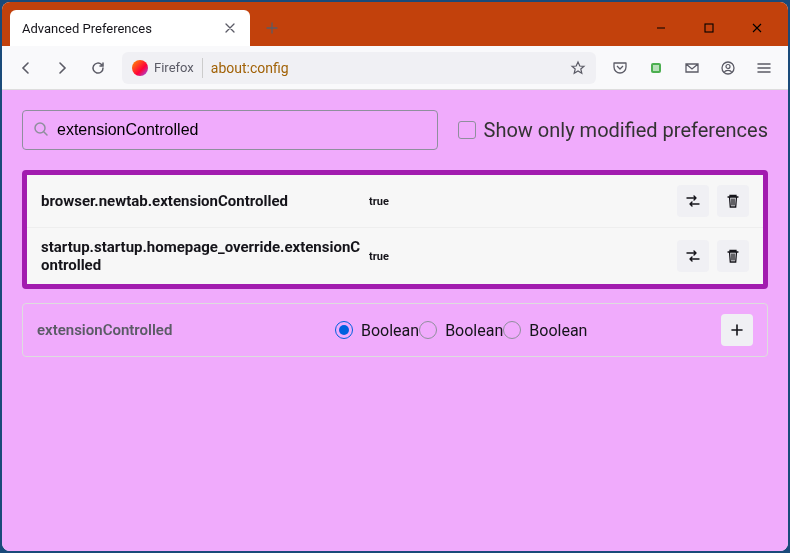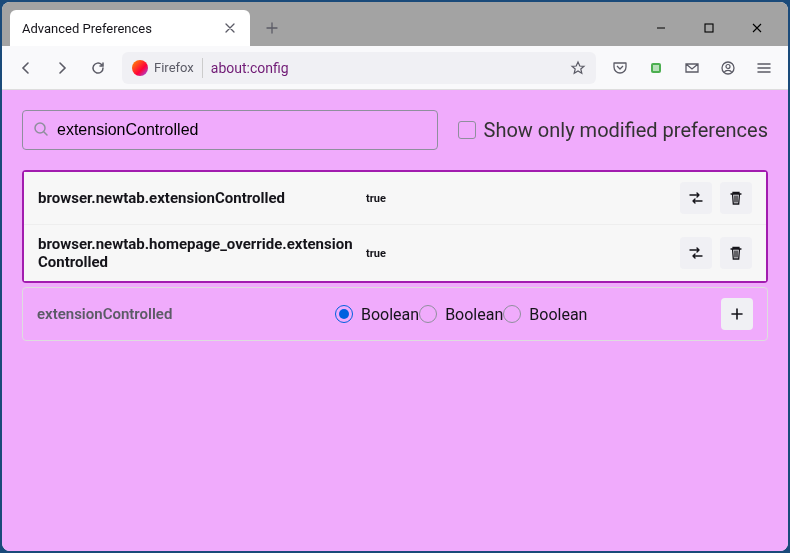--- a/index.html
+++ b/index.html
@@ -16,21 +16,21 @@
   width: 100%;
   height: 100%;
   background: #f9f9fb;
   border-radius: 8px;
   overflow: hidden;
   display: flex;
   flex-direction: column;
 }
 .tab-bar {
   height: 44px;
-  background: #a3a3a3;
+  background: #c2410c;
   display: flex;
   align-items: center;
   padding: 8px 8px 0 8px;
   position: relative;
 }
 .tab {
   height: 36px;
   width: 240px;
   background: #fff;
   border-radius: 6px 6px 0 0;
@@ -94,21 +94,21 @@
 }
 .addr-identity {
   display: flex; align-items: center;
   gap: 6px;
   padding: 2px 8px 2px 2px;
   border-right: 1px solid #ccc;
 }
 .addr-text {
   flex: 1;
   font-size: 14px;
-  color: #701a75;
+  color: #a16207;
 }
 .addr-star {
   width: 20px; height: 20px;
   display: flex; align-items: center; justify-content: center;
 }
 .tb-icon {
   width: 32px; height: 32px;
   display: flex; align-items: center; justify-content: center;
   cursor: pointer;
 }
@@ -144,23 +144,23 @@
   gap: 8px;
   font-size: 20px;
   color: #333;
 }
 .checkbox {
   width: 18px; height: 18px;
   border: 1.5px solid #8f8f9d;
   border-radius: 3px;
 }
 .pref-list {
-  border: 2px solid #a21caf;
-  border-radius: 4px;
-  margin-bottom: 4px;
+  border: 5px solid #a21caf;
+  border-radius: 4px;
+  margin-bottom: 14px;
 }
 .pref-row {
   display: flex;
   align-items: center;
   padding: 10px 14px;
   border-bottom: 1px solid #eee;
   gap: 8px;
 }
 .pref-row:last-child { border-bottom: none; }
 .pref-row.modified {
@@ -361,21 +361,21 @@
               </svg>
           </div>
           <div class="action-btn">
             <svg width="16" height="16" viewBox="0 0 16 16">
                 <path d="M3 4 H13 M5 4 V2.5 H11 V4 M4.5 4 L5.3 14 H10.7 L11.5 4 M7 6 V12 M9 6 V12" stroke="#15141a" stroke-width="1.3" fill="none" stroke-linecap="round"></path>
               </svg>
           </div>
         </div>
       </div>
       <div class="pref-row modified">
-        <div class="pref-name">browser.newtab.homepage_override.extensionControlled</div>
+        <div class="pref-name">startup.startup.homepage_override.extensionControlled</div>
         <div class="pref-value">true</div>
         <div class="pref-actions">
           <div class="action-btn">
             <svg width="18" height="18" viewBox="0 0 18 18">
                 <path d="M3 6 H12 M12 6 L10 4 M12 6 L10 8 M15 12 H6 M6 12 L8 10 M6 12 L8 14" stroke="#15141a" stroke-width="1.4" fill="none" stroke-linecap="round"></path>
               </svg>
           </div>
           <div class="action-btn">
             <svg width="16" height="16" viewBox="0 0 16 16">
                 <path d="M3 4 H13 M5 4 V2.5 H11 V4 M4.5 4 L5.3 14 H10.7 L11.5 4 M7 6 V12 M9 6 V12" stroke="#15141a" stroke-width="1.3" fill="none" stroke-linecap="round"></path>

